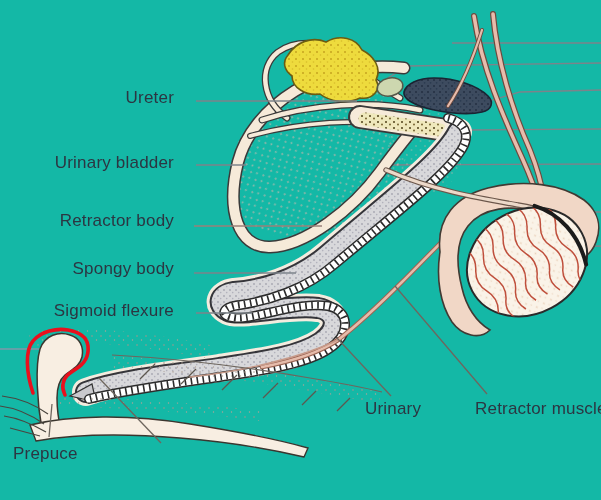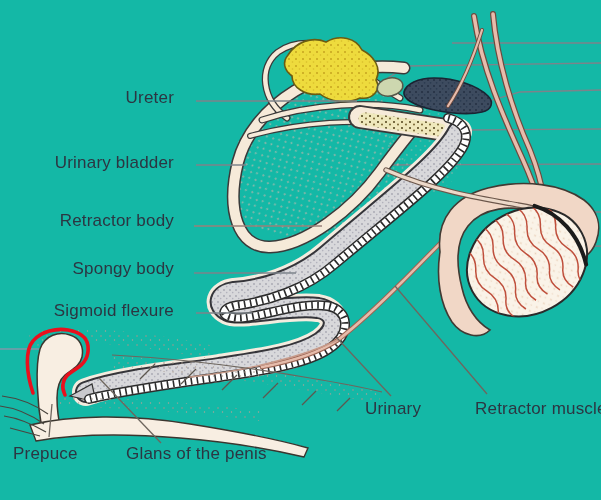--- a/index.html
+++ b/index.html
@@ -186,17 +186,16 @@
     <line x1="395" y1="286" x2="487" y2="394" stroke="#6e665e"></line>
   </g>
 </svg>
 
 <div class="lbl right" style="top:88px">Ureter</div>
 <div class="lbl right" style="top:153px">Urinary bladder</div>
 <div class="lbl right" style="top:211px">Retractor body</div>
 <div class="lbl right" style="top:259px">Spongy body</div>
 <div class="lbl right" style="top:301px">Sigmoid flexure</div>
 <div class="lbl" style="left:13px;top:444px">Prepuce</div>
-<div class="lbl" style="left:126px;top:444px">Glans of the penis</div>
 <div class="lbl" style="left:365px;top:399px">Urinary</div>
 <div class="lbl" style="left:475px;top:399px">Retractor muscle</div>
 
 </div>
 
 </body></html>

